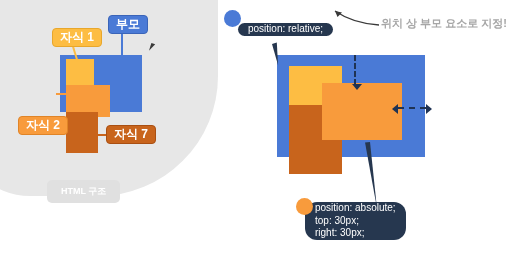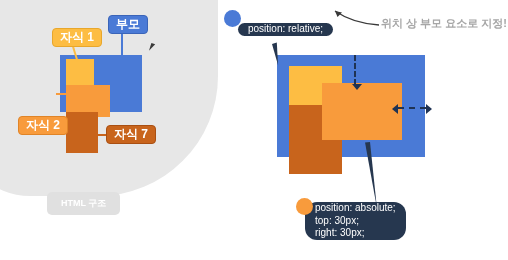--- a/index.html
+++ b/index.html
@@ -98,21 +98,20 @@
   #html-structure-chip {
     position: absolute;
     left: 47px; top: 180px;
     background: #e0e0e0;
     color: #ffffff;
     font-size: 9px;
     font-weight: bold;
     padding: 5px 14px;
     border-radius: 5px;
     white-space: nowrap;
-    margin-top: 12px;
   }
 
   
   #mouse-cursor {
     position: absolute;
     left: 150px; top: 44px;
     width: 0; height: 0;
     border-left: 4px solid #3a3a3a;
     border-right: 3px solid transparent;
     border-bottom: 8px solid transparent;

